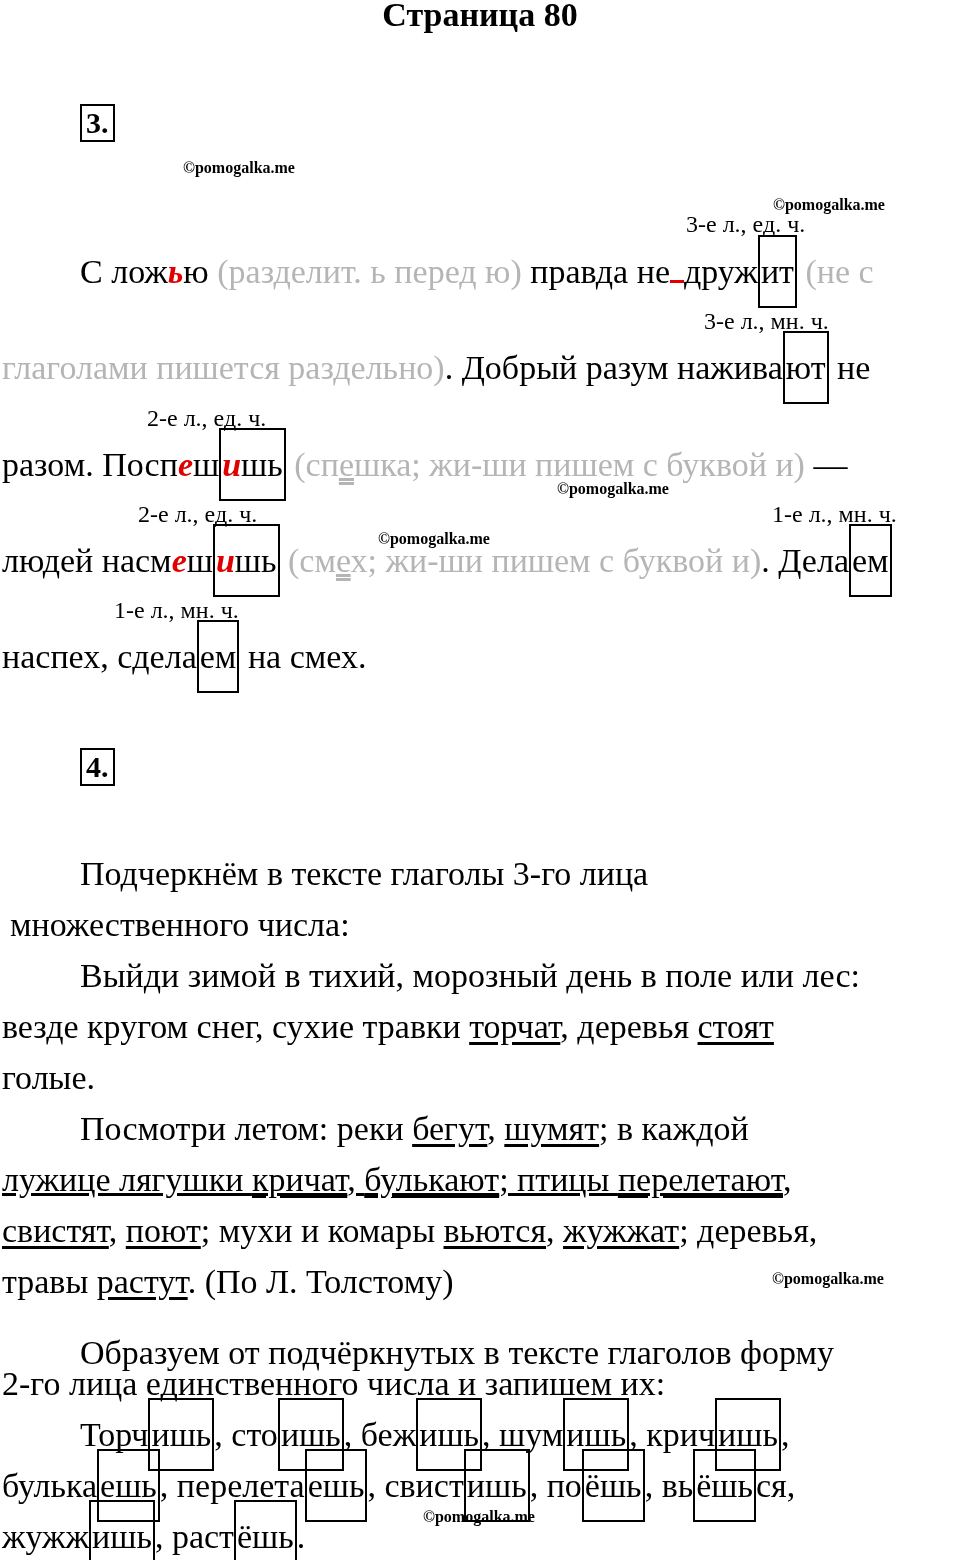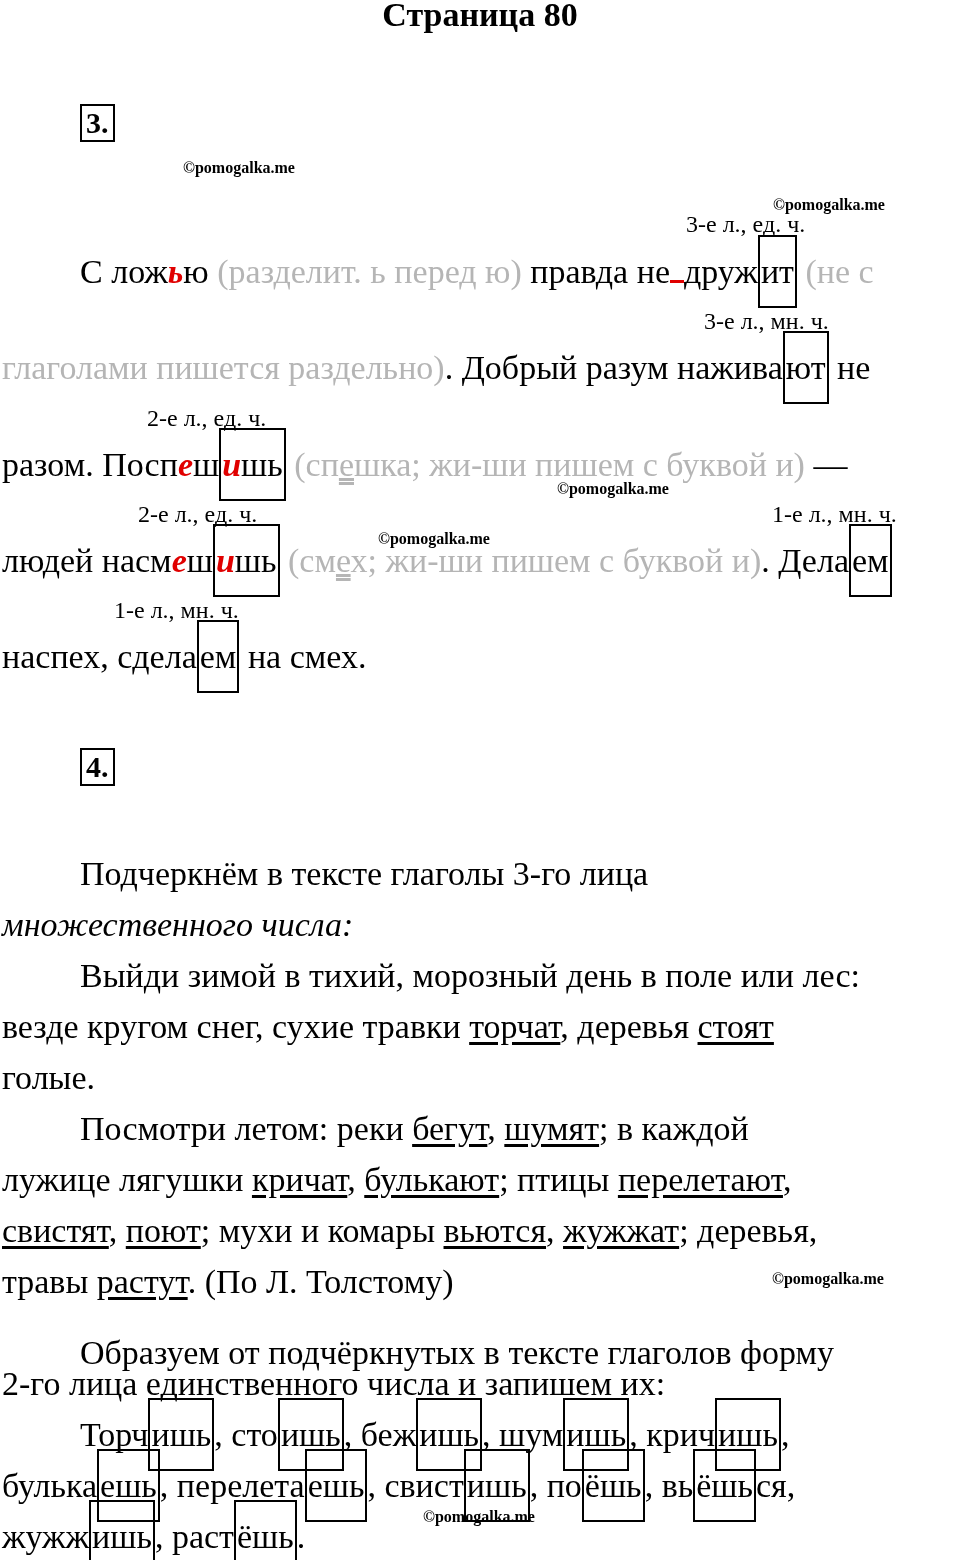--- a/index.html
+++ b/index.html
@@ -51,31 +51,31 @@
 </div>
 
 <div class="abs ann" style="left:114px;top:594px;">1-е л., мн. ч.</div>
 <div class="abs line" style="left:2px;top:637px;">
   <span>наспех, сдела</span><span class="box">ем</span><span> на смех.</span>
 </div>
 
 <div class="abs numbox" style="left:80px;top:748px;">4.</div>
 
 <div class="abs line" style="left:80px;top:854px;">Подчеркнём в тексте глаголы 3-го лица</div>
-<div class="abs line" style="left:2px;top:905px;font-style:italic;">множественного числа:</div>
+<div class="abs line" style="left:10px;top:905px;">множественного числа:</div>
 <div class="abs line" style="left:80px;top:956px;">Выйди зимой в тихий, морозный день в поле или лес:</div>
 <div class="abs line" style="left:2px;top:1007px;">
   <span>везде кругом снег, сухие травки </span><span class="u">торчат</span><span>, деревья </span><span class="u">стоят</span>
 </div>
 <div class="abs line" style="left:2px;top:1058px;">голые.</div>
 
 <div class="abs line" style="left:80px;top:1109px;">
   <span>Посмотри летом: реки </span><span class="u">бегут</span><span>, </span><span class="u">шумят</span><span>; в каждой</span>
 </div>
-<div class="abs line" style="left:2px;top:1160px;">
+<div class="abs line" style="left:2px;top:1160px;text-decoration:underline;">
   <span>лужице лягушки </span><span class="u">кричат</span><span>, </span><span class="u">булькают</span><span>; птицы </span><span class="u">перелетают</span><span>,</span>
 </div>
 <div class="abs line" style="left:2px;top:1211px;">
   <span class="u">свистят</span><span>, </span><span class="u">поют</span><span>; мухи и комары </span><span class="u">вьются</span><span>, </span><span class="u">жужжат</span><span>; деревья,</span>
 </div>
 <div class="abs line" style="left:2px;top:1262px;">
   <span>травы </span><span class="u">растут</span><span>. (По Л. Толстому)</span>
 </div>
 <div class="abs wm" style="left:772px;top:1270px;">©pomogalka.me</div>
 

